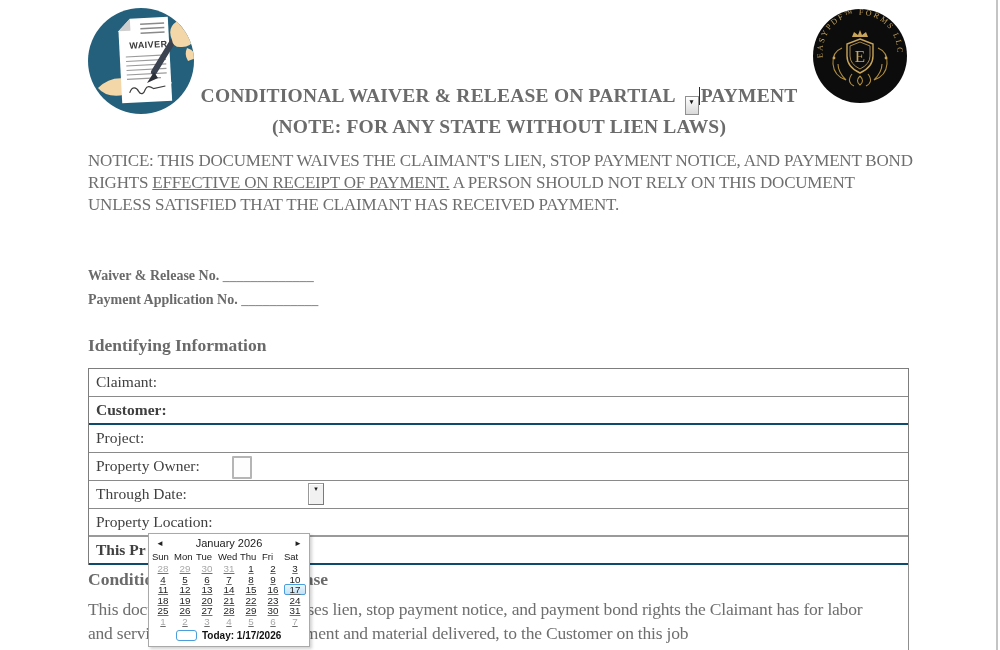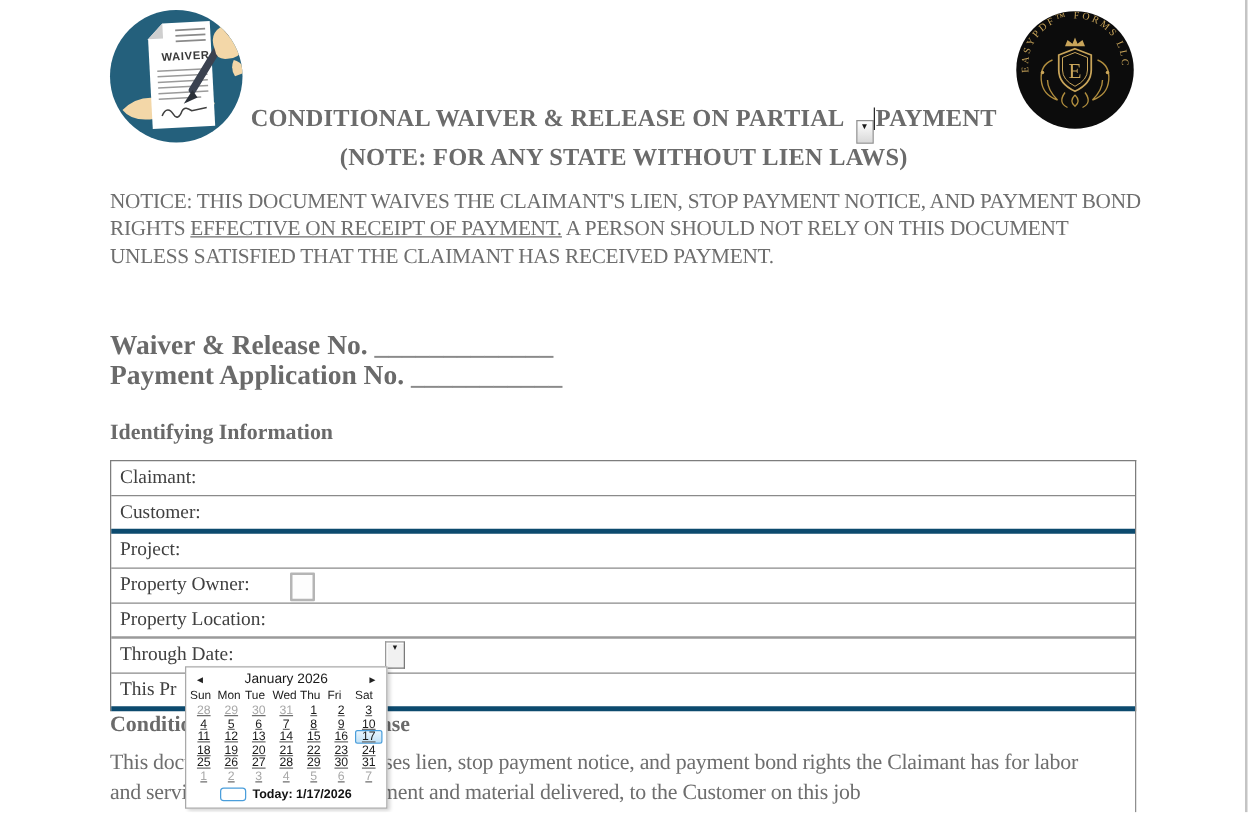--- a/index.html
+++ b/index.html
@@ -18,29 +18,29 @@
              text-align:center;font-family:"Liberation Sans",sans-serif;font-size:7px;
              line-height:9px;color:#1a1a1a;}
   .caret{display:inline-block;width:1px;height:18px;background:#2a2a2a;vertical-align:-3px;margin-right:1px;}
 
   
   #notice{left:88px;top:150px;width:828px;font-size:17px;line-height:22.2px;
           letter-spacing:-.2px;color:#6e6e6e;}
   #notice .u{text-decoration:underline;}
 
   
-  #refs{left:88px;top:264px;font-size:22px;font-weight:bold;line-height:23.5px;color:#6a6a6a;}
+  #refs{left:88px;top:264px;font-size:14px;font-weight:bold;line-height:23.5px;color:#6a6a6a;}
   .blank{letter-spacing:0;font-weight:bold;color:#8a8a8a;}
 
   
   #id-heading{left:88px;top:335px;font-size:17.5px;font-weight:bold;color:#6a6a6a;}
   #id-table{left:88px;top:368px;width:821px;border:1px solid #7d7d7d;border-bottom:none;
             box-sizing:border-box;background:#fff;}
   .id-row{position:relative;height:27px;border-bottom:1px solid #8a8a8a;box-sizing:content-box;}
-  .id-row.b2{border-bottom:4px solid #0c4a6e;height:26px;}
+  .id-row.b2{border-bottom:2px solid #0c4a6e;height:26px;font-weight:bold;}
   .id-row.b2g{border-bottom:2px solid #9a9a9a;height:26px;}
   .id-label{position:absolute;left:7px;top:4px;font-size:15.5px;color:#404040;}
   .checkbox{position:absolute;left:143px;top:3px;width:16px;height:19px;border:2px solid #b5b5b5;
             background:#fdfdfd;border-radius:1px;}
   .combo-btn{position:absolute;left:219px;top:2px;width:14px;height:20px;background:#f1f1f1;
              border:1px solid #999;border-right-color:#7a7a7a;border-bottom-color:#7a7a7a;
              text-align:center;font-family:"Liberation Sans",sans-serif;font-size:7px;
              line-height:10px;color:#1a1a1a;box-shadow:inset 1px 1px 0 #fff;}
   #tbl-right-ext{left:908px;top:562px;width:1px;height:88px;background:#8f8f8f;}
 
@@ -157,26 +157,26 @@
     <div class="id-row b2">
       <span class="id-label">Customer:</span>
     </div>
     <div class="id-row">
       <span class="id-label">Project:</span>
     </div>
     <div class="id-row">
       <span class="id-label">Property Owner:</span>
       <span class="checkbox"></span>
     </div>
+    <div class="id-row">
+      <span class="id-label">Through Date:</span>
+      <span class="combo-btn"><span>▾</span></span>
+    </div>
     <div class="id-row b2g">
       <span class="id-label">Property Location:</span>
-    </div>
-    <div class="id-row">
-      <span class="id-label">Through Date:</span>
-      <span class="combo-btn"><span>▾</span></span>
     </div>
     <div class="id-row b2">
       <span class="id-label">This Pr</span>
     </div>
   </div>
 
   <div class="abs" id="tbl-right-ext"></div>
 
   <div class="abs" id="sec-heading">Conditional Waiver and Release</div>
   <div class="abs" id="sec-body">This document waives and releases lien, stop payment notice, and payment bond rights the Claimant has for labor and service provided, and equipment and material delivered, to the Customer on this job</div>

